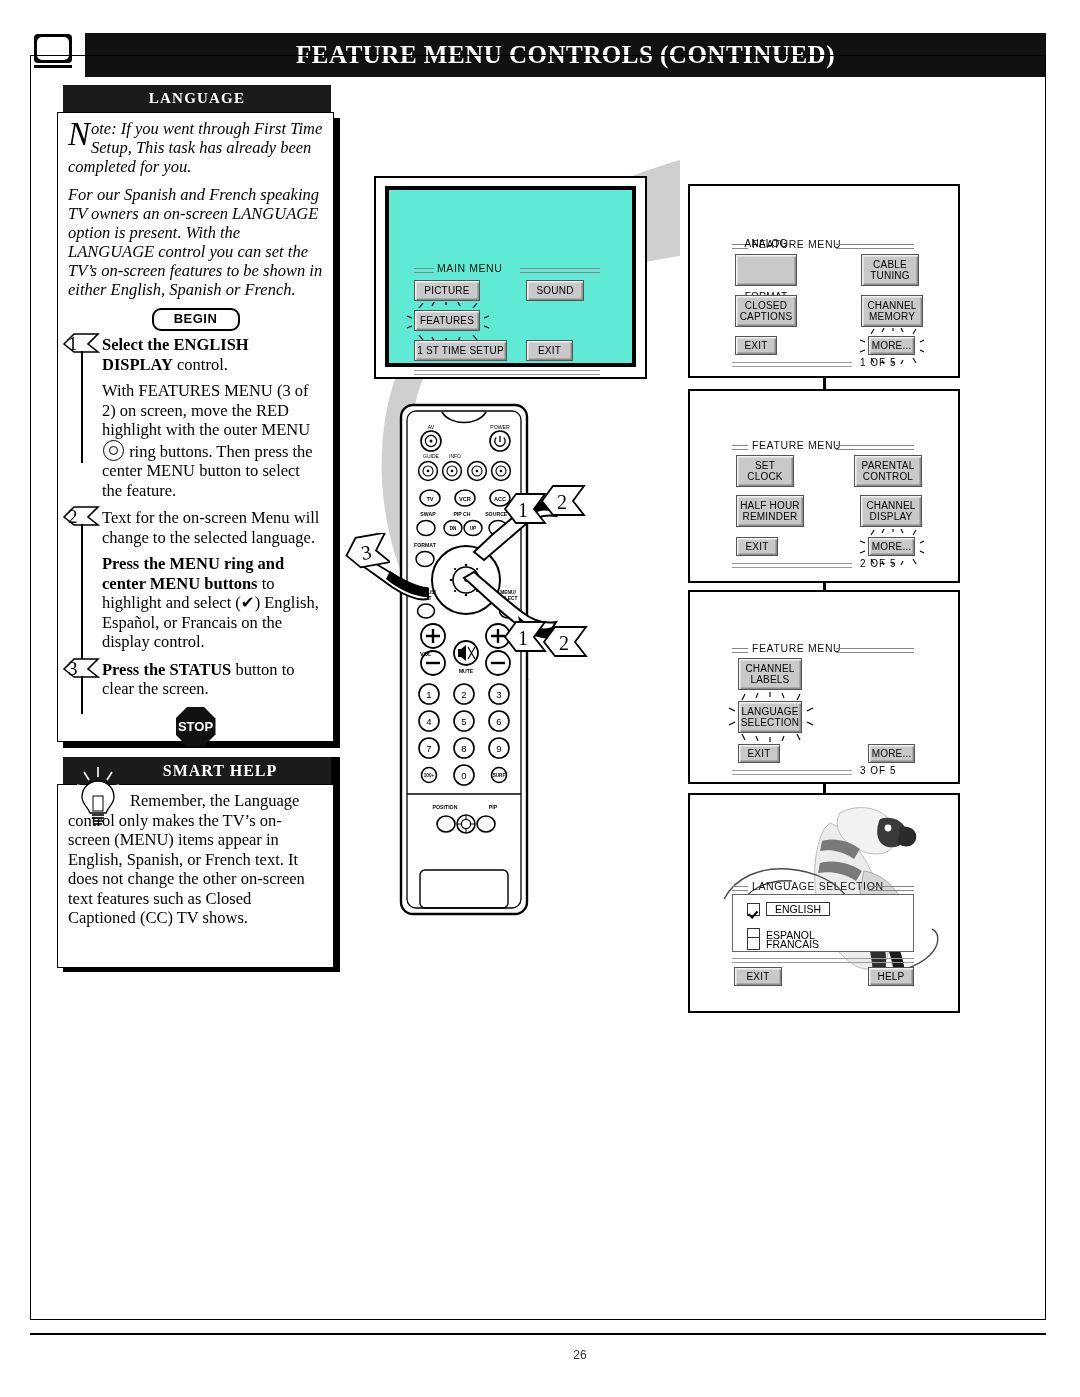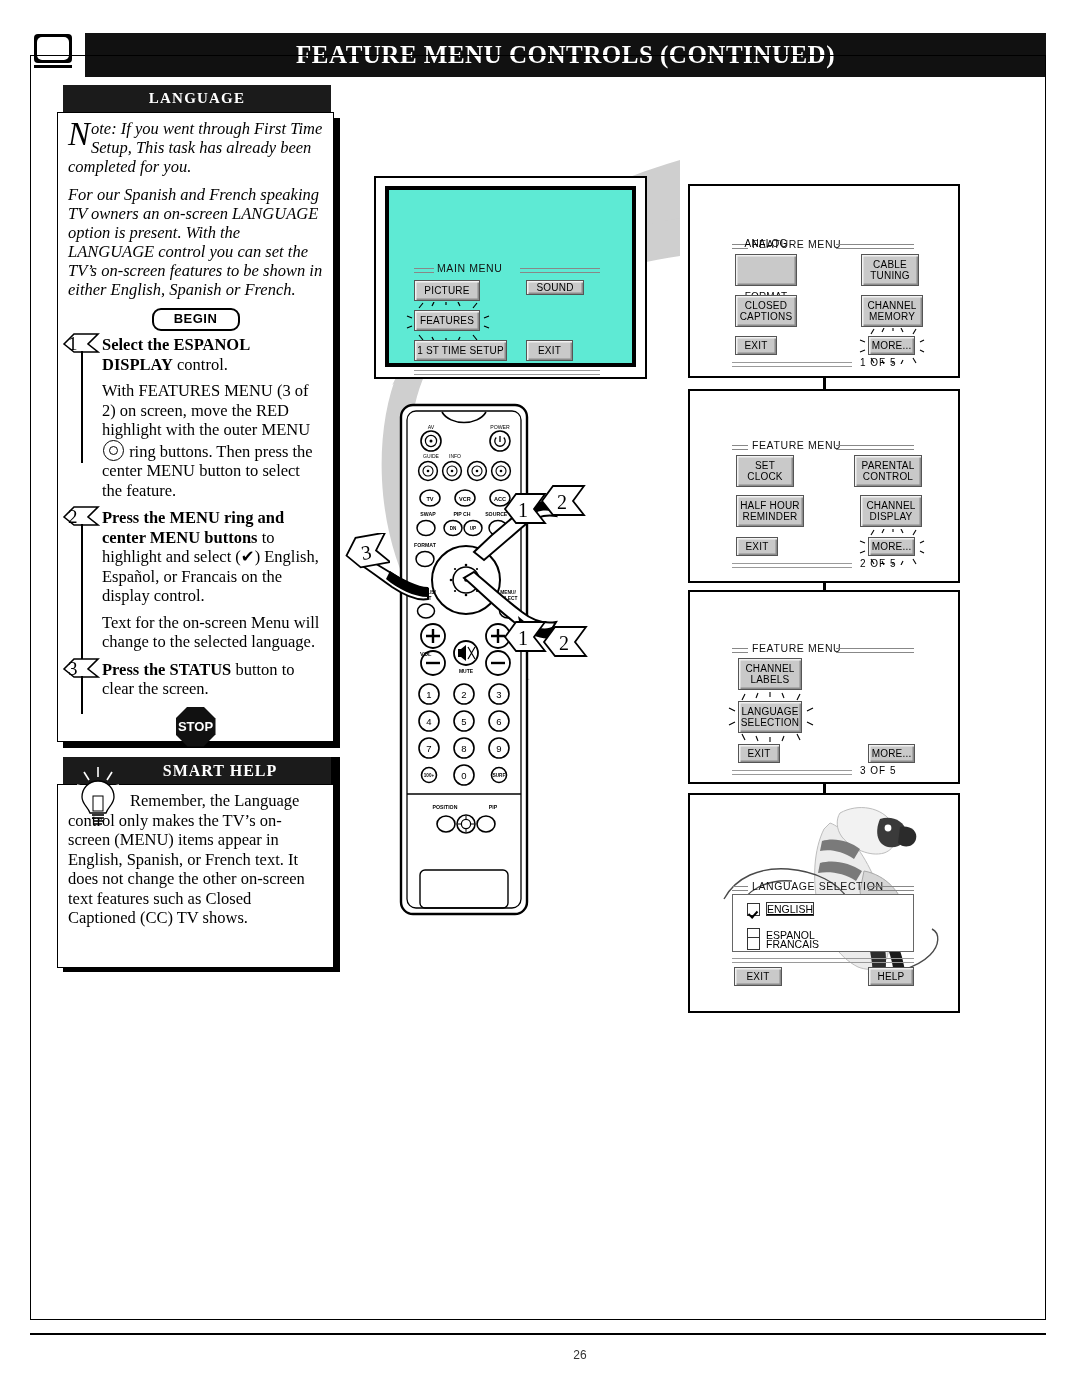--- a/index.html
+++ b/index.html
@@ -84,21 +84,21 @@
               border-right:7px solid transparent;border-top:13px solid #000;}
 
   
   .ls-panel{position:absolute;border:1px solid #666;background:#fff;box-sizing:border-box;}
   .ls-row{position:absolute;display:flex;align-items:center;font-family:"Liberation Sans",sans-serif;
           font-size:10.5px;}
   .ls-box{width:13px;height:13px;border:1.3px solid #333;background:#fff;margin-right:6px;
           position:relative;box-sizing:border-box;}
   .ls-check::after{content:"";position:absolute;left:2px;top:5px;width:4px;height:7px;
                    border:solid #000;border-width:0 2px 2px 0;transform:rotate(42deg);}
-  .ls-sel{border:1.2px solid #333;padding:0 0;text-decoration:underline;}
+  .ls-sel{border:1.2px solid #333;padding:0 8px;}
 
   
   #remote{position:absolute;left:398px;top:402px;width:132px;height:515px;z-index:3;}
   .cal{position:absolute;z-index:6;font-family:"Liberation Serif",serif;font-size:23px;}
 </style>
 </head>
 <body>
 
 <div id="tv-corner-icon">
   <svg width="44" height="38" viewBox="0 0 44 38">
@@ -136,34 +136,34 @@
   <div class="begin-badge">BEGIN</div>
 
   <div class="step" style="margin-top:-2px;">
     <div class="num">
       <svg width="40" height="23" viewBox="0 0 40 23">
           <path d="M2 12 L12 2 L36 2 L26 12 L36 20 L12 20 Z" fill="none" stroke="#000" stroke-width="1.6"></path>
         </svg>
       <span>1</span>
     </div>
     <div class="step-bar" style="height:112px;"></div>
-    <p class="body-p" style="margin-top:0;"><b>Select the ESPANOL DISPLAY</b><span> control.</span></p>
+    <p class="body-p" style="margin-top:0;"><b>Select the ENGLISH DISPLAY</b><span> control.</span></p>
     <p class="body-p"><span>With FEATURES MENU (3 of 2) on screen, move the RED highlight with the outer MENU </span><span class="menu-ring"></span><span> ring buttons. Then press the center MENU button to select the feature.</span></p>
   </div>
 
   <div class="step">
     <div class="num">
       <svg width="40" height="23" viewBox="0 0 40 23">
           <path d="M2 12 L12 2 L36 2 L26 12 L36 20 L12 20 Z" fill="none" stroke="#000" stroke-width="1.6"></path>
         </svg>
       <span>2</span>
     </div>
     <div class="step-bar" style="height:135px;"></div>
+    <p class="body-p">Text for the on-screen Menu will change to the selected language.</p>
     <p class="body-p" style="margin-top:0;"><b>Press the MENU ring and center MENU buttons</b><span> to highlight and select (✔) English, Español, or Francais on the display control.</span></p>
-    <p class="body-p">Text for the on-screen Menu will change to the selected language.</p>
   </div>
 
   <div class="step">
     <div class="num">
       <svg width="40" height="23" viewBox="0 0 40 23">
           <path d="M2 12 L12 2 L36 2 L26 12 L36 20 L12 20 Z" fill="none" stroke="#000" stroke-width="1.6"></path>
         </svg>
       <span>3</span>
     </div>
     <div class="step-bar" style="height:38px;"></div>
@@ -202,21 +202,21 @@
 
 <div class="tvbox" style="left:374px;top:176px;width:273px;height:203px;">
   <div class="tvscreen" style="left:9px;top:8px;right:9px;bottom:10px;">
     <div class="menu-title" style="left:48px;top:72px;">MAIN MENU</div>
     <div class="title-rule" style="left:25px;top:78px;width:20px;"></div>
     <div class="title-rule" style="left:131px;top:78px;width:80px;"></div>
 
     <div class="osd-btn" style="left:25px;top:90px;width:66px;height:21px;">
         <span>PICTURE</span>
       </div>
-    <div class="osd-btn" style="left:137px;top:90px;width:58px;height:15px;">
+    <div class="osd-btn" style="left:137px;top:90px;width:58px;height:21px;">
         <span>SOUND</span>
       </div>
 
     <div class="osd-btn" style="left:25px;top:120px;width:66px;height:21px;">
         <span>FEATURES</span>
       </div>
     <div class="hl" style="left:16px;top:112px;">
       <svg width="86" height="40" viewBox="0 0 86 40" stroke="#000" stroke-width="1.2">
         <line x1="14" y1="6" x2="18" y2="1"></line>
           <line x1="27" y1="4" x2="29" y2="0"></line>

